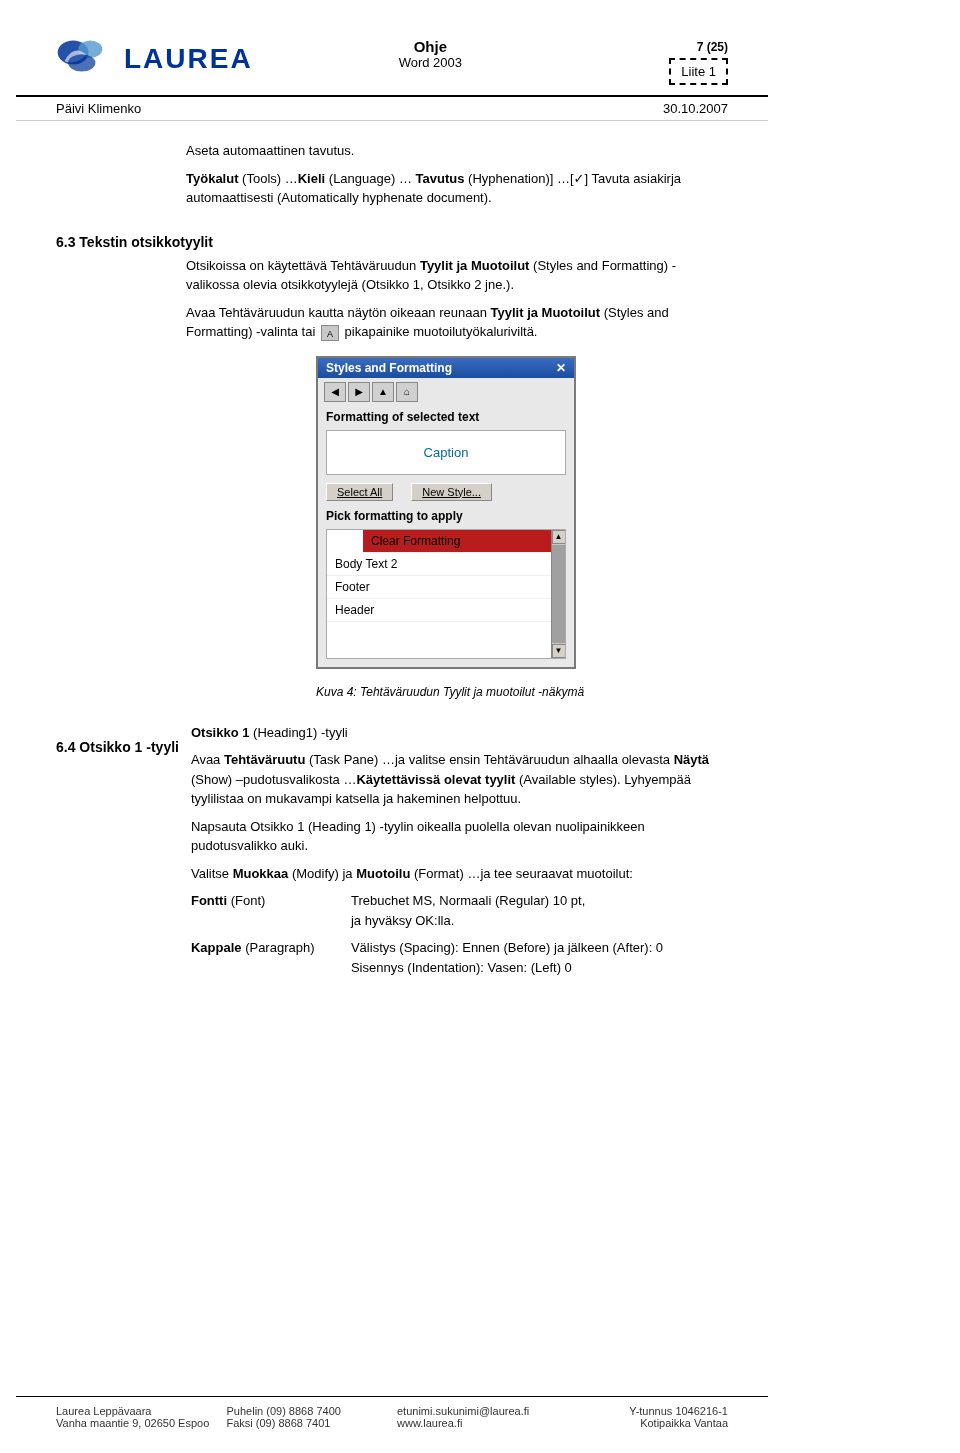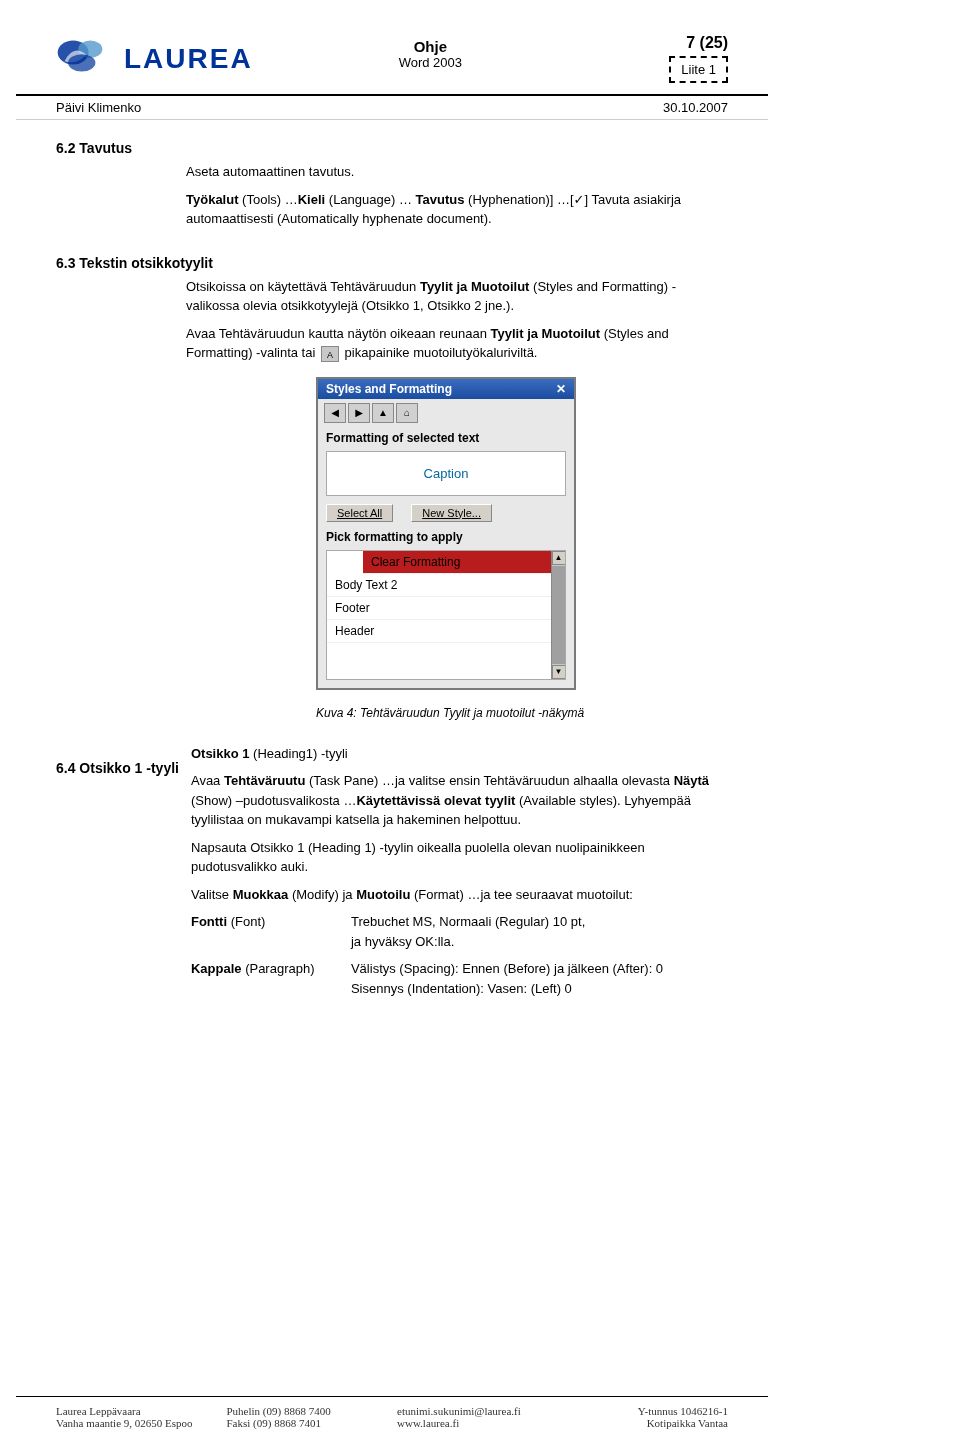--- a/index.html
+++ b/index.html
@@ -51,22 +51,23 @@
       font-weight: bold;
     }
     .header-center .doc-subtitle {
       font-size: 13px;
     }
     .header-right {
       text-align: right;
       min-width: 120px;
     }
     .page-num {
-      font-size: 16px;
-      font-weight: bold;
+      font-size: 12px;
+      font-weight: bold;
+      margin-top: 6px;
     }
     .liite-box {
       border: 2px dashed #000;
       padding: 4px 10px;
       font-size: 13px;
       margin-top: 4px;
       display: inline-block;
     }
     .author-line {
       font-size: 13px;
@@ -265,21 +266,20 @@
       border-top: 1px solid #000;
       padding: 8px 40px;
       display: flex;
       justify-content: space-between;
       font-size: 11px;
       color: #333;
       gap: 10px;
     }
     .footer-col {
       flex: 1;
-      font-family: Liberation Serif, serif;
     }
     .footer-col:last-child {
       text-align: right;
     }
     
     b { font-weight: bold; }
     .inline-icon {
       display: inline-block;
       width: 18px;
       height: 16px;
@@ -320,24 +320,20 @@
   </div>
 
   <div class="author-line">
     <span>Päivi Klimenko</span>
     <span>30.10.2007</span>
   </div>
 
   <div class="content">
 
     <div class="section">
-      <div class="section-heading">
-        <span>6.2</span>
-        <span>Tavutus</span>
-      </div>
       <div class="side-layout">
         <div class="side-label"></div>
         <div class="side-content">
           <p>
             <span>Aseta automaattinen tavutus.</span>
           </p>
           <p>
             <b><span>Työkalut</span></b><span> (Tools) …</span><b><span>Kieli</span></b><span> (Language) … </span><b><span>Tavutus</span></b><span> (Hyphenation)] …[</span><span>✓</span><span>] Tavuta asiakirja automaattisesti (Automatically hyphenate document).</span>
           </p>
         </div>

